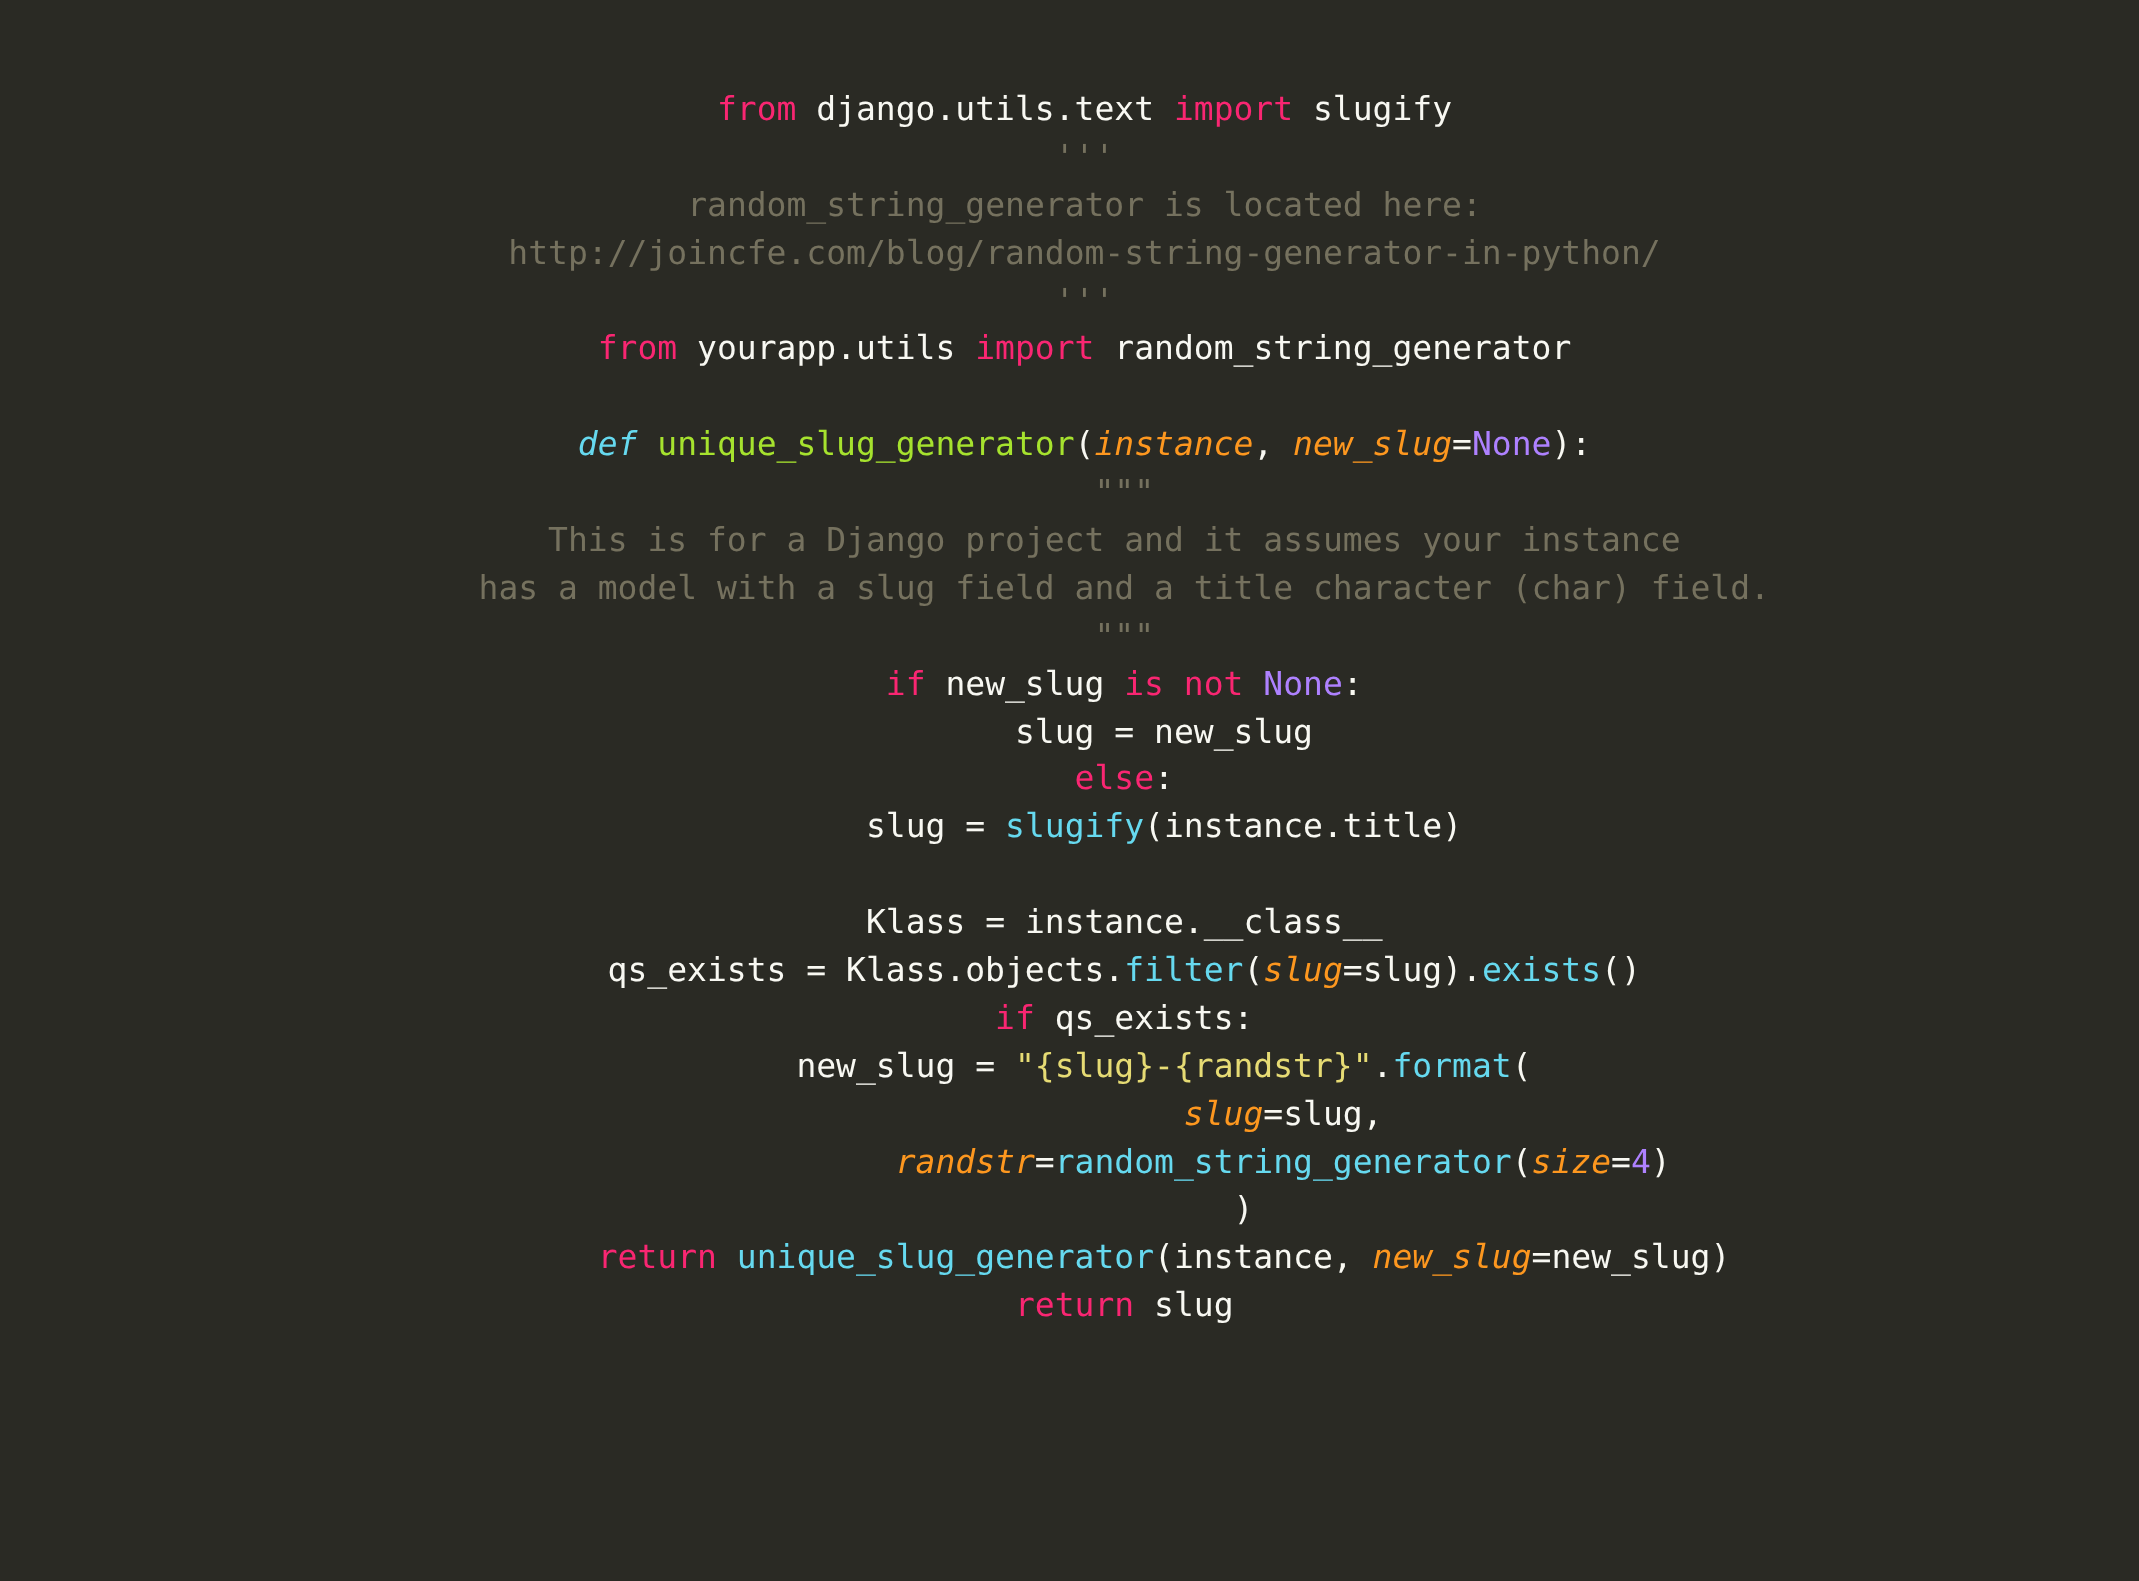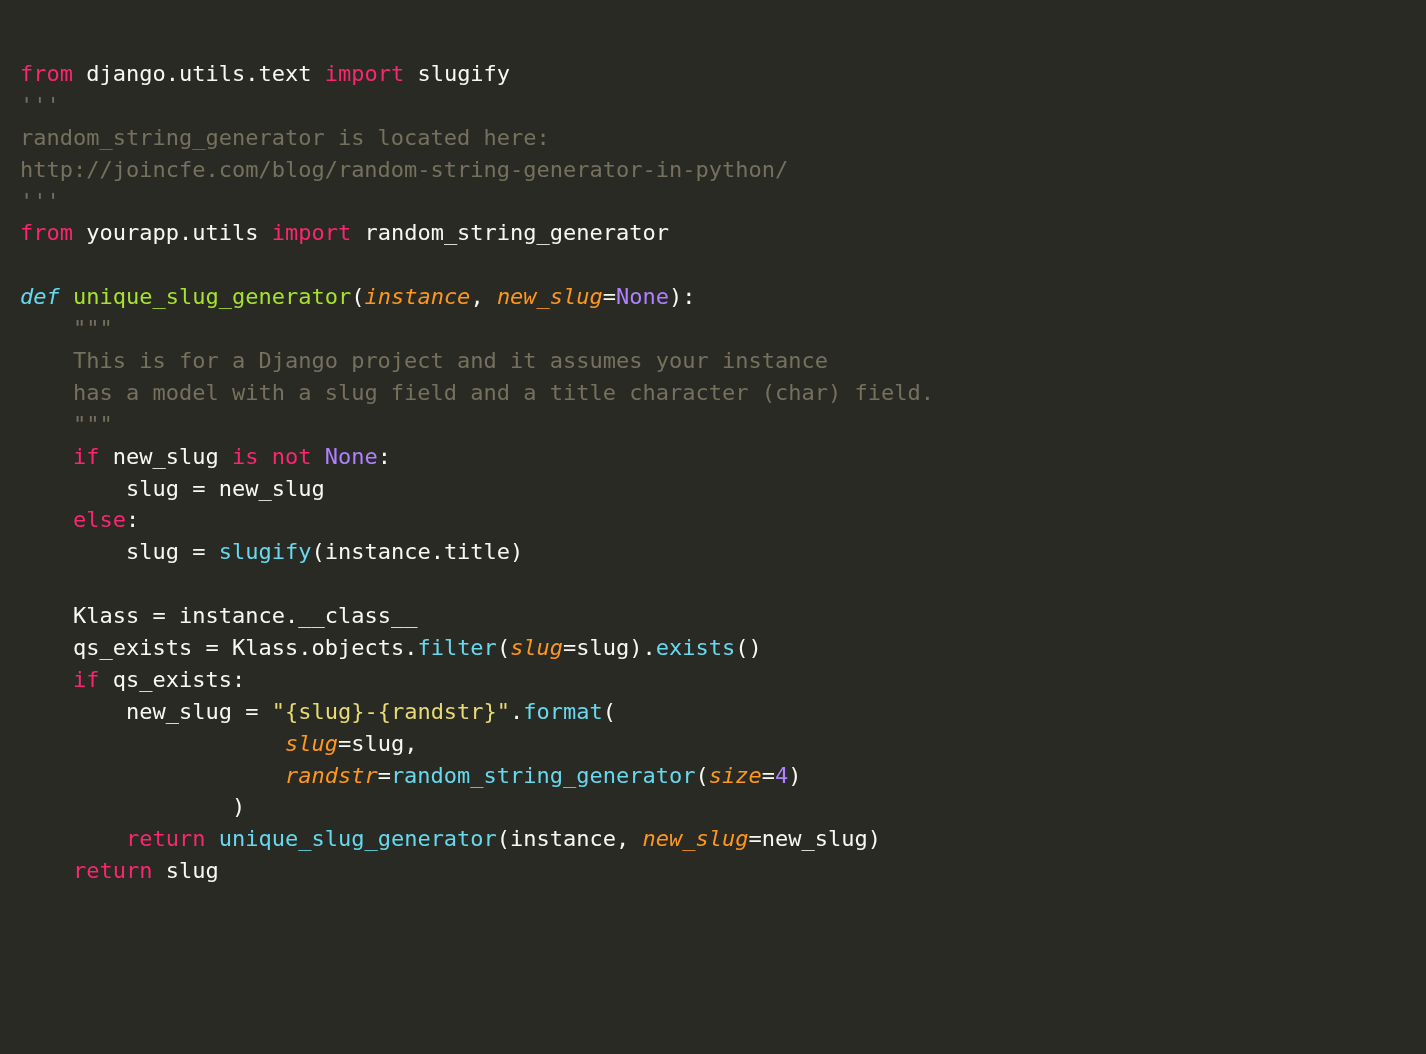--- a/index.html
+++ b/index.html
@@ -10,20 +10,21 @@
     font-size: 22px;
     line-height: 1.45;
     width: 1426px;
     height: 1054px;
     overflow: hidden;
   }
   pre {
     margin: 0;
     padding: 58px 0 0 20px;
     white-space: pre;
+    text-align: center;
   }
   .kw   { color: #f92672; }               
   .def  { color: #66d9ef; font-style: italic; } 
   .fn   { color: #a6e22e; }               
   .call { color: #66d9ef; }               
   .arg  { color: #fd971f; font-style: italic; } 
   .carg { color: #fd971f; font-style: italic; } 
   .none { color: #ae81ff; }               
   .num  { color: #ae81ff; }               
   .str  { color: #e6db74; }               

